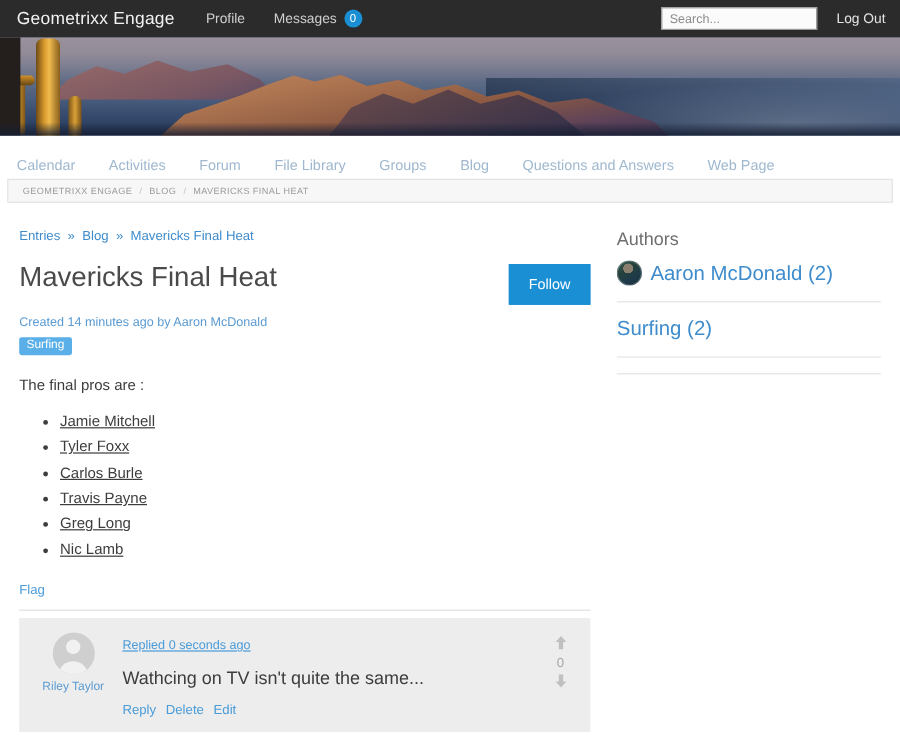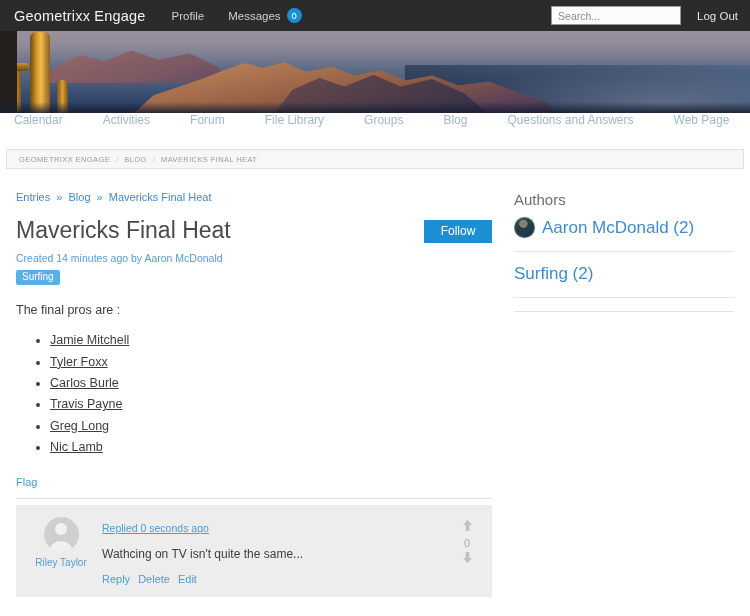--- a/index.html
+++ b/index.html
@@ -203,22 +203,22 @@
     left: 0; right: 0; bottom: 0;
     height: 14%;
     background: linear-gradient(180deg, rgba(30,38,60,0), rgba(22,30,50,.85));
   }
 
   
   .mainnav {
     height: 32px;
     background: #ffffff;
     display: flex;
-    align-items: flex-start;
-    gap: 12px;
+    align-items: flex-end;
+    gap: 0;
     padding: 0 8px;
     box-sizing: border-box;
   }
   .mainnav-item {
     color: #9fb8cf;
     font-size: 12px;
     text-decoration: none;
     padding: 0 14px;
     white-space: nowrap;
   }
@@ -288,21 +288,21 @@
     margin: 0;
     line-height: 1.15;
   }
   .follow-btn {
     background: #1b8fd4;
     border: 1px solid #1b8fd4;
     color: #ffffff;
     font-size: 12px;
     font-family: "Liberation Sans", sans-serif;
     width: 68px;
-    height: 23px;
+    height: 34px;
     line-height: 21px;
     text-align: center;
     cursor: pointer;
     padding: 0;
     margin-top: 3px;
   }
   .entry-meta {
     font-size: 10.5px;
     color: #5b9bd1;
     margin-top: 9px;
@@ -399,21 +399,21 @@
   .comment-body {
     flex: 1;
     padding-left: 10px;
     padding-top: 1px;
   }
   .comment-time {
     font-size: 10.5px;
     color: #4a9bd8;
   }
   .comment-text {
-    font-size: 12px;
+    font-size: 15px;
     color: #3d3d3d;
     margin-top: 11px;
   }
   .comment-actions {
     margin-top: 12px;
     display: flex;
     gap: 8px;
   }
   .comment-actions a {
     font-size: 11px;

